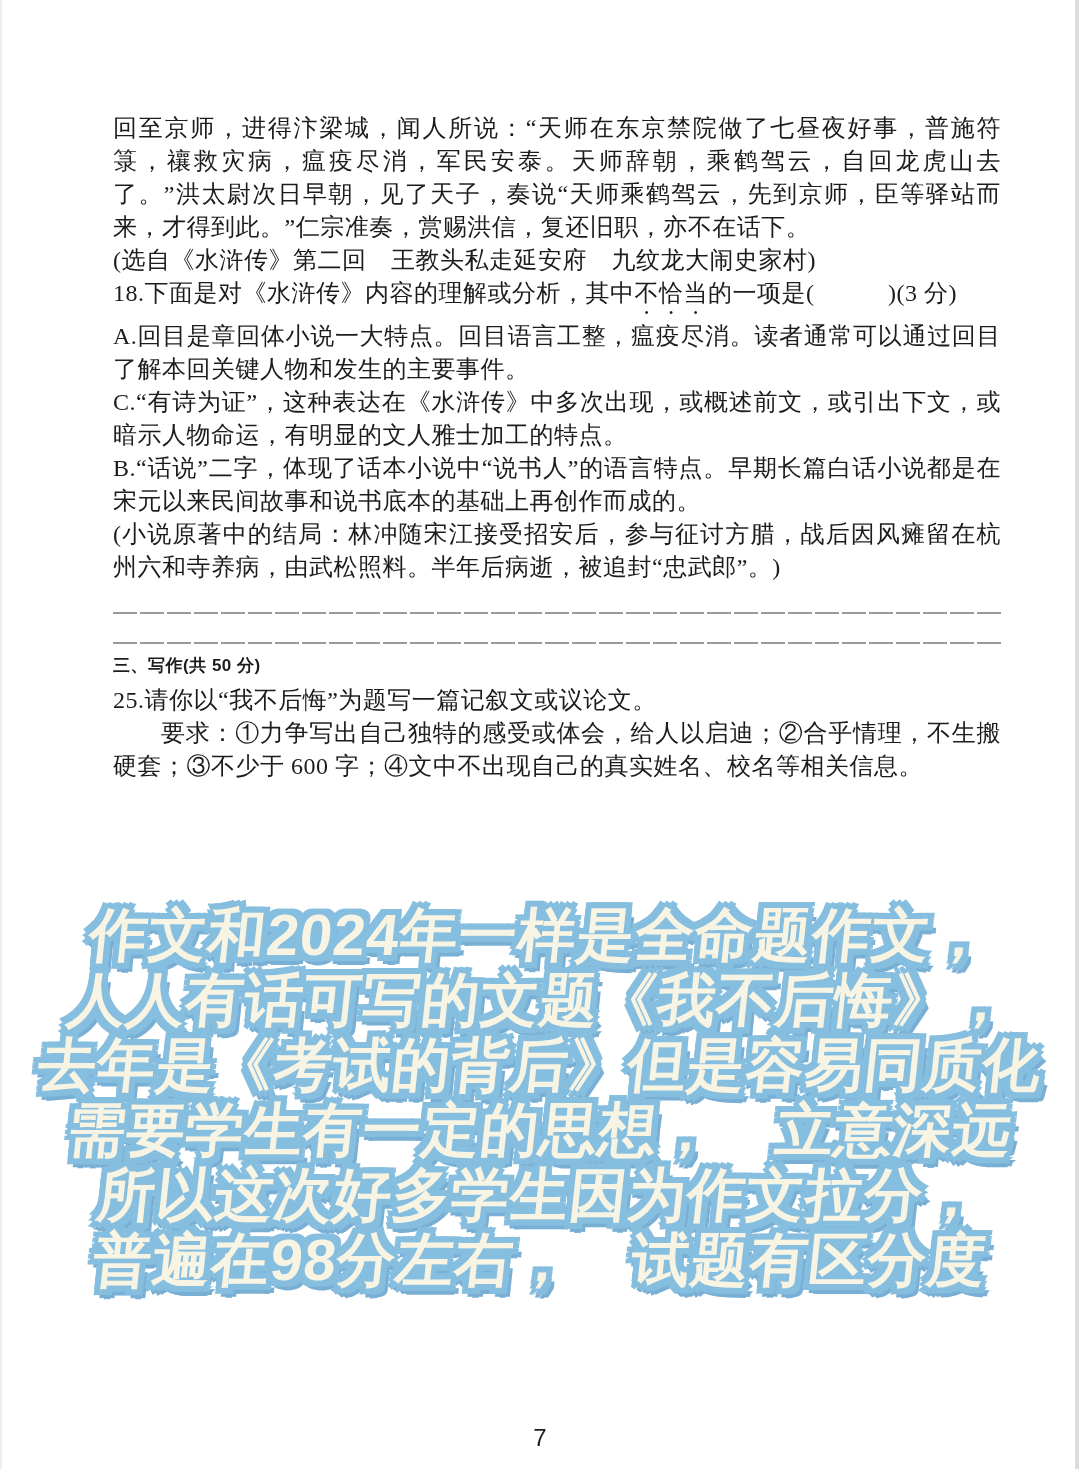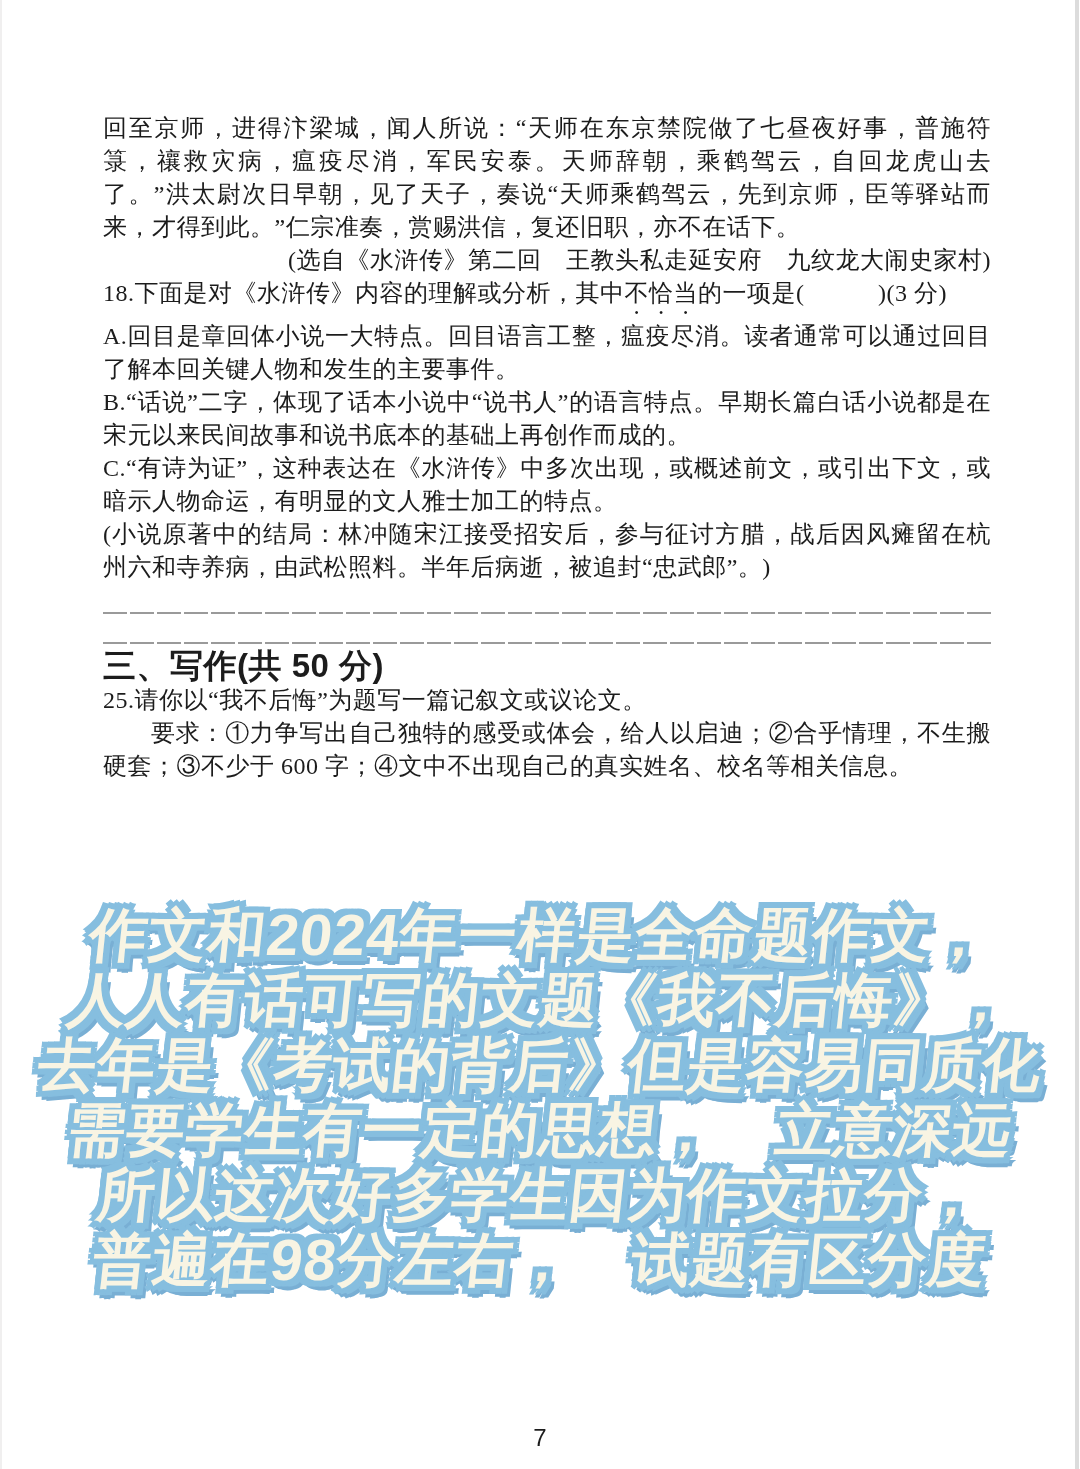--- a/index.html
+++ b/index.html
@@ -15,42 +15,42 @@
   body{
     background:var(--page-bg);
     position:relative;
     overflow:hidden;
     font-family:"Liberation Serif","DejaVu Serif",serif;
     color:var(--text-color);
   }
   .edge-left{position:absolute;left:0;top:0;bottom:0;width:2px;background:#f0efef;}
   .edge-right{position:absolute;right:1px;top:0;bottom:0;width:4px;background:#dcdcdc;}
   .doc{
-    position:absolute;left:103px;top:112px;width:888px;
+    position:absolute;left:113px;top:112px;width:888px;
     font-size:24px;line-height:33px;
     text-align:justify;
     letter-spacing:0.5px;
   }
   .doc p{margin:0;}
-  .source{text-align:right;}
+  .source{text-align:left;}
   .emph{
     -webkit-text-emphasis:filled dot;
     -webkit-text-emphasis-position:under right;
     text-emphasis:filled dot;
     text-emphasis-position:under right;
   }
   .ansline{height:30px;position:relative;}
   .ansline.first{margin-top:4px;}
   .ansline::after{
     content:"";position:absolute;left:0;right:0;bottom:4px;height:2px;
     background:repeating-linear-gradient(90deg,var(--line-color) 0 24px,rgba(255,255,255,0) 24px 27px);
   }
   .heading{
     font-family:"Liberation Sans","DejaVu Sans",sans-serif;
-    font-weight:bold;font-size:33px;line-height:36px;margin-top:2px;
+    font-weight:bold;font-size:17px;line-height:36px;margin-top:2px;
   }
   .req{text-indent:2em;font-family:Liberation Serif, serif;}
   .overlay{
     position:absolute;left:0;top:902px;width:1080px;
     text-align:center;
     font-family:"Liberation Sans","DejaVu Sans",sans-serif;
   }
   .oline{
     font-size:58px;line-height:65px;font-weight:900;
     letter-spacing:1px;
@@ -84,22 +84,22 @@
 <body>
 
 <div class="edge-left"></div>
 <div class="edge-right"></div>
 
 <div class="doc">
   <p>回至京师，进得汴梁城，闻人所说：“天师在东京禁院做了七昼夜好事，普施符箓，禳救灾病，瘟疫尽消，军民安泰。天师辞朝，乘鹤驾云，自回龙虎山去了。”洪太尉次日早朝，见了天子，奏说“天师乘鹤驾云，先到京师，臣等驿站而来，才得到此。”仁宗准奏，赏赐洪信，复还旧职，亦不在话下。</p>
   <p class="source">(选自《水浒传》第二回　王教头私走延安府　九纹龙大闹史家村)</p>
   <p><span>18.下面是对《水浒传》内容的理解或分析，其中</span><span class="emph">不恰当</span><span>的一项是(　　　)(3 分)</span></p>
   <p>A.回目是章回体小说一大特点。回目语言工整，瘟疫尽消。读者通常可以通过回目了解本回关键人物和发生的主要事件。</p>
+  <p>C.“有诗为证”，这种表达在《水浒传》中多次出现，或概述前文，或引出下文，或暗示人物命运，有明显的文人雅士加工的特点。</p>
   <p>B.“话说”二字，体现了话本小说中“说书人”的语言特点。早期长篇白话小说都是在宋元以来民间故事和说书底本的基础上再创作而成的。</p>
-  <p>C.“有诗为证”，这种表达在《水浒传》中多次出现，或概述前文，或引出下文，或暗示人物命运，有明显的文人雅士加工的特点。</p>
   <p>(小说原著中的结局：林冲随宋江接受招安后，参与征讨方腊，战后因风瘫留在杭州六和寺养病，由武松照料。半年后病逝，被追封“忠武郎”。)</p>
   <div class="ansline first"></div>
   <div class="ansline"></div>
   <p class="heading">三、写作(共 50 分)</p>
   <p>25.请你以“我不后悔”为题写一篇记叙文或议论文。</p>
   <p class="req">要求：①力争写出自己独特的感受或体会，给人以启迪；②合乎情理，不生搬硬套；③不少于 600 字；④文中不出现自己的真实姓名、校名等相关信息。</p>
 </div>
 
 <div class="overlay">
   <div class="oline">作文和2024年一样是全命题作文，</div>

